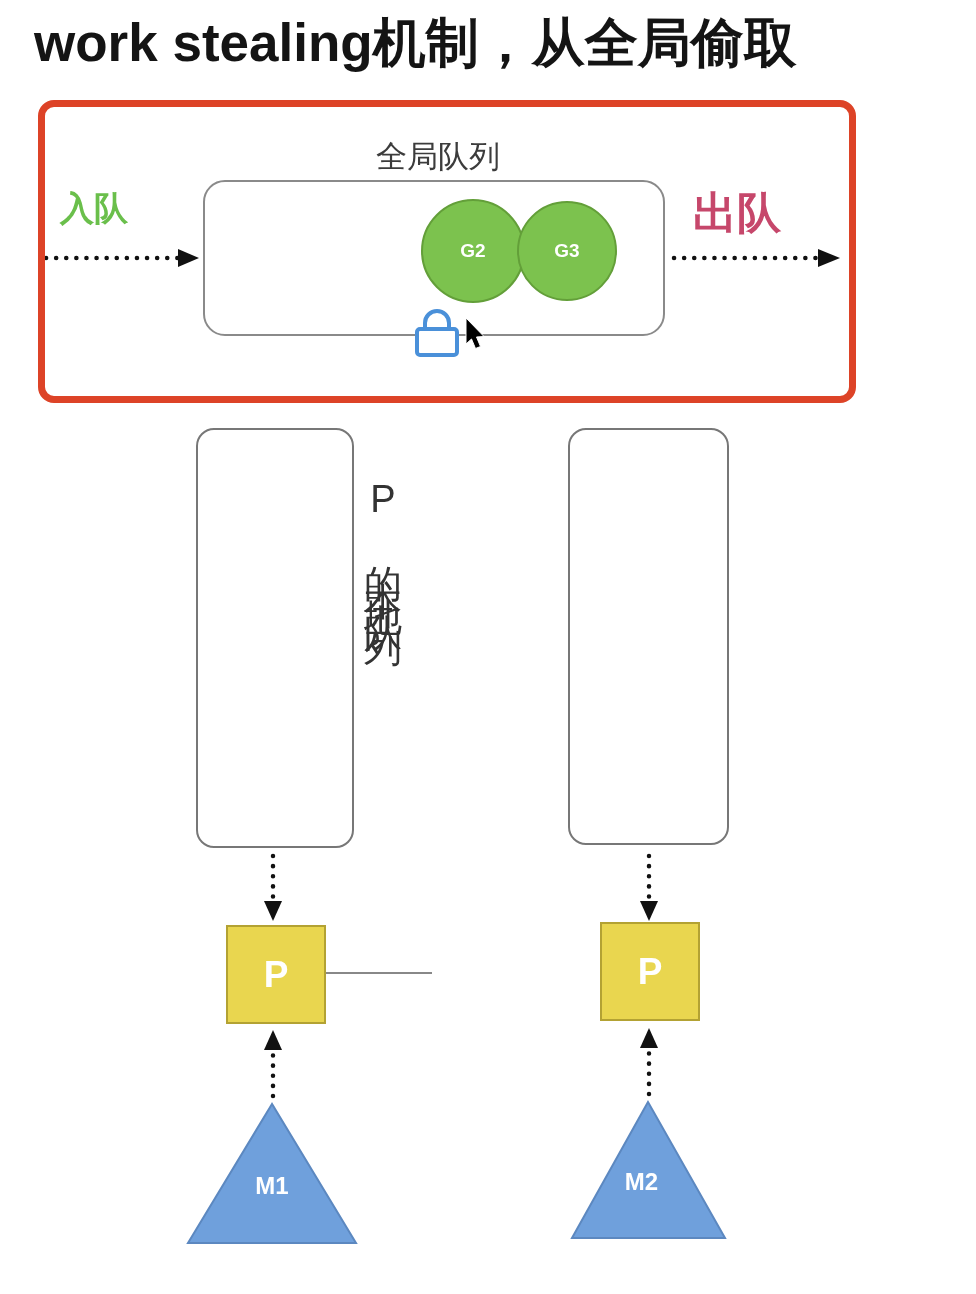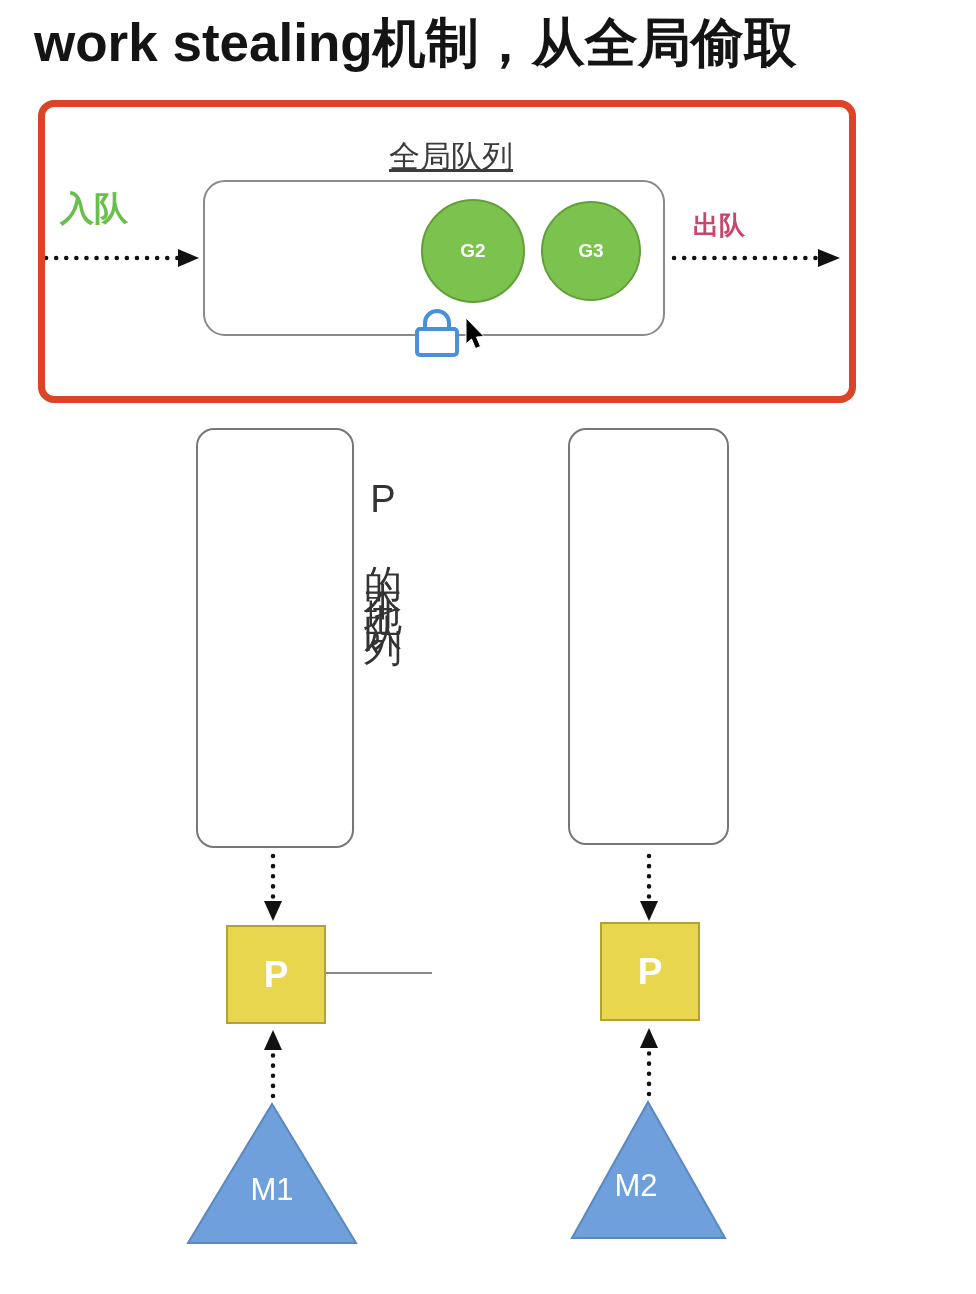--- a/index.html
+++ b/index.html
@@ -28,24 +28,23 @@
     left: 38px; top: 100px;
     width: 818px; height: 303px;
     border: 7px solid var(--highlight_red, #dd4327);
     border-radius: 16px;
     background: transparent;
   }
 
   .gq-label {
     left: 363px; top: 136px;
     width: 150px;
-    text-align: right;
+    text-align: center;
     font-size: 31px;
     color: #3c3c3c;
-    text-decoration: underline;
   }
 
   .gq-box {
     left: 203px; top: 180px;
     width: 462px; height: 156px;
     border: 2px solid #8a8a8a;
     border-radius: 22px;
     background: #ffffff;
   }
 
@@ -53,33 +52,32 @@
     width: 104px; height: 104px;
     border-radius: 50%;
     background: var(--goroutine_green, #7cc24e);
     border: 2px solid #639f39;
     color: #ffffff;
     font-weight: bold;
     font-size: 19px;
     display: flex; align-items: center; justify-content: center;
   }
   .g2 { left: 421px; top: 199px; }
-  .g3 { left: 541px; top: 201px; width: 100px; height: 100px; }
+  .g3 { left: 517px; top: 201px; width: 100px; height: 100px; }
   .g1 { left: 429px; top: 921px; }
 
   .enqueue {
     left: 60px; top: 186px;
     font-size: 34px; font-weight: bold;
     color: var(--enqueue_green, #6abf4b);
   }
   .dequeue {
     left: 693px; top: 184px;
-    font-size: 26px; font-weight: bold;
+    font-size: 44px; font-weight: bold;
     color: var(--dequeue_red, #c6476b);
-    margin-top: 24px;
   }
 
   .local-rect {
     width: 158px; height: 420px;
     border: 2px solid #777777;
     border-radius: 18px;
     background: #ffffff;
   }
   .lq-left  { left: 196px; top: 428px; }
   .lq-right { left: 568px; top: 428px; width: 161px; height: 417px; }
@@ -103,25 +101,25 @@
     font-size: 37px;
     display: flex; align-items: center; justify-content: center;
   }
   .p-left  { left: 226px; top: 925px; }
   .p-right { left: 600px; top: 922px; }
 
   .m-label {
     width: 90px;
     text-align: center;
     color: #ffffff;
-    font-weight: normal;
-    font-size: 31px;
+    font-weight: bold;
+    font-size: 24px;
   }
   .m1-label { left: 227px; top: 1172px; }
-  .m2-label { left: 591px; top: 1168px; }
+  .m2-label { left: 568px; top: 1168px; text-align: right; }
 
   .dotted {
     stroke: #111111;
     stroke-width: 4.5;
     stroke-dasharray: 0.1 10;
     stroke-linecap: round;
     fill: none;
   }
   .ahead { fill: #111111; stroke: none; }
 </style>

